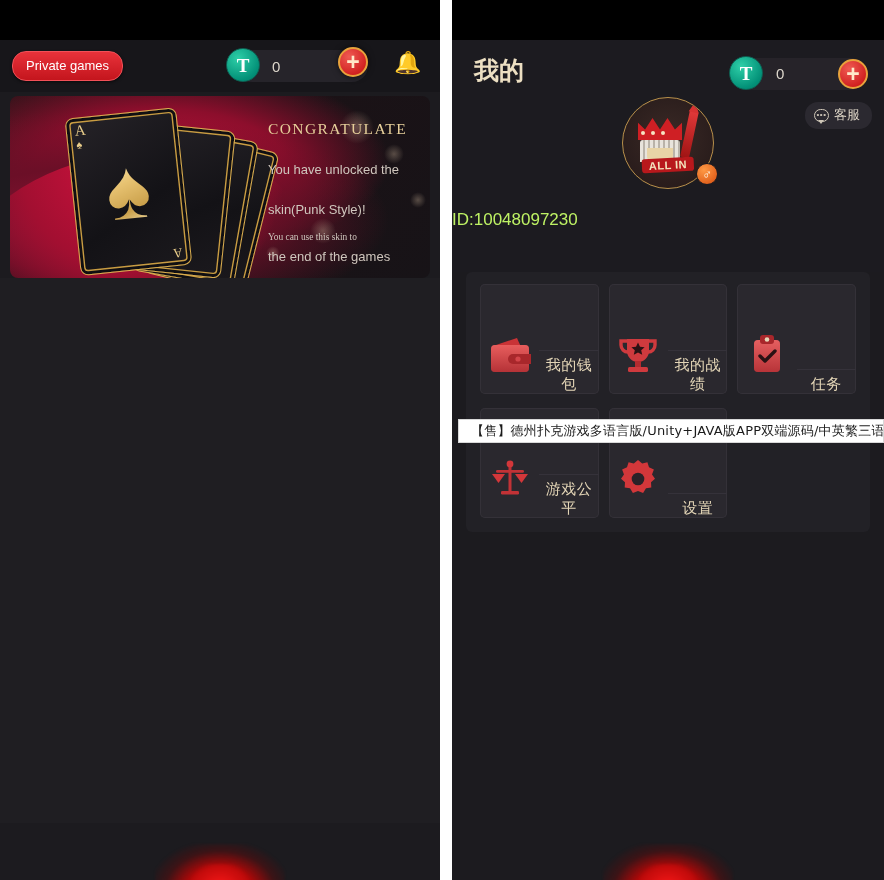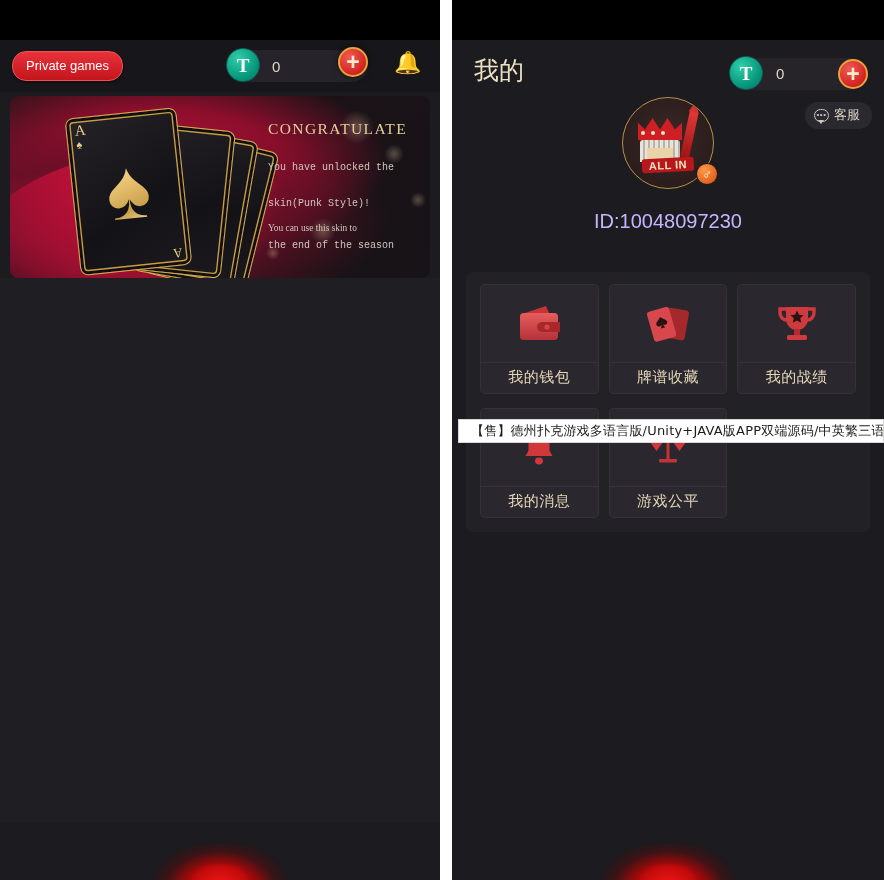--- a/index.html
+++ b/index.html
@@ -119,22 +119,22 @@
     font-size:84px; line-height:0.8;
     background:linear-gradient(160deg,#fdeab4 0%,#e7c271 40%,#caa04b 75%,#f3dfa8 100%);
     -webkit-background-clip:text; background-clip:text; color:transparent;
   }
   .banner-txt{ position:absolute; left:258px; top:24px; width:172px; text-align:left; }
   .b-title{
     color:#e6cf9a; font-size:15.5px; letter-spacing:1.4px;
     font-family:"Liberation Serif",serif;
   }
   .b-sub{
-    color:#cfc6bd; font-size:10px; line-height:1.55; margin-top:22px;
-    font-family:Liberation Mono, monospace;
+    color:#cfc6bd; font-size:13px; line-height:1.55; margin-top:22px;
+    font-family:Liberation Sans, sans-serif;
   }
   .b-sub2{
     color:#cfc6bd; font-size:9.4px; line-height:1.55; margin-top:10px;
     font-family:"Liberation Serif",serif;
   }
 
   
   .tabs{
     position:relative; height:38px; margin-top:8px;
     display:flex; align-items:center; padding-left:10px;
@@ -161,21 +161,21 @@
   .bottom-glow::after{
     content:""; position:absolute; left:50%; bottom:0; transform:translateX(-50%);
     width:58px; height:26px;
     background:radial-gradient(ellipse at 50% 100%, #ff1a1a 0%, #cc0d0d 55%, transparent 80%);
   }
 
   
   .r-top{ position:relative; height:232px; background:#1c1b20; }
   .r-title{
     position:absolute; left:22px; top:14px;
-    color:#ecdfc2; font-size:25px; font-weight:normal;
+    color:#ecdfc2; font-size:25px; font-weight:bold;
     font-family:"DejaVu Sans",sans-serif;
   }
   .r-wallet{
     position:absolute; left:286px; top:18px;
     width:128px; height:32px; background:#262329; border-radius:16px;
   }
   .r-usdt{
     position:absolute; left:-9px; top:-2px;
     width:34px; height:34px; border-radius:50%;
     background:radial-gradient(circle at 35% 30%,#2ecfa8,#039178 70%,#017963 100%);
@@ -249,36 +249,36 @@
   }
   .gender-badge{
     position:absolute; right:-4px; bottom:4px;
     width:22px; height:22px; border-radius:50%;
     background:radial-gradient(circle at 35% 30%,#ff9a45,#e0601c 75%);
     border:1.5px solid #1c1b20;
     display:flex; align-items:center; justify-content:center;
     color:#fff4e2; font-size:13px; line-height:1;
   }
   .user-id{
-    position:absolute; left:0; right:0; top:170px; text-align:center;
-    color:#c4b5fd; font-size:20px;
+    position:absolute; left:0; right:0; top:170px; text-align:left;
+    color:#bef264; font-size:17px;
   }
 
   
   .grid-wrap{
     position:relative; margin:0 14px; padding:12px 0 14px;
     background:#222126; border-radius:6px;
   }
   .grid{
     display:grid; grid-template-columns:repeat(3,1fr);
     gap:14px 10px; padding:0 14px;
   }
   .tile{
     height:110px; background:#2a282e; border-radius:5px;
-    display:flex; flex-direction:column; align-items:flex-end;
+    display:flex; flex-direction:row; align-items:flex-end;
     box-shadow:inset 0 0 0 1px #343138;
   }
   .tile-icon{
     height:78px; width:100%; display:flex; align-items:center; justify-content:center;
   }
   .tile-label{
     color:#e4d6b7; font-size:15px; letter-spacing:.5px;
     border-top:1px solid #35323a; width:100%; text-align:center; padding-top:5px;
   }
 
@@ -338,21 +338,21 @@
           <div class="spade-big">♠</div>
           <div class="card-corner-b">A</div>
         </div>
       </div>
 
       <div class="banner-txt">
         <div class="b-title">CONGRATULATE</div>
         <div class="b-sub">You have unlocked the</div>
         <div class="b-sub" style="margin-top:20px">skin(Punk Style)!</div>
         <div class="b-sub2">You can use this skin to</div>
-        <div class="b-sub" style="margin-top:2px">the end of the season</div>
+        <div class="b-sub" style="margin-top:2px">the end of the games</div>
       </div>
     </div>
 
 
     <div class="l-body" style="height:545px"></div>
     <div class="bottom-glow"></div>
   </div>
 
   <div class="gap"></div>
 
@@ -407,72 +407,79 @@
                   <linearGradient id="wg" x1="0" y1="0" x2="0" y2="1">
                 <stop offset="0" stop-color="#ff7b74"></stop>
                     <stop offset="1" stop-color="#8f1b1f"></stop>
               </linearGradient>
                 </defs>
             </svg>
           </div>
           <div class="tile-label">我的钱包</div>
         </div>
 
-        <div class="tile">
-          <div class="tile-icon">
-            <svg class="ic" width="46" height="44" viewBox="0 0 46 44" aria-hidden="true">
-              <rect x="20" y="8" width="22" height="30" rx="3" fill="#a5282c" transform="rotate(10 31 23)"></rect>
-              <rect x="5" y="8" width="23" height="31" rx="3" fill="#d8474c" transform="rotate(-16 16 23)"></rect>
-              <path d="M17 16c2.6 3.1 5.6 4.1 5.6 6.5 0 1.5-1.3 2.4-2.6 2.4-1 0-1.8-.5-2.2-1.1.2 1.6.7 2.6 1.5 3.5h-4.7c.8-.9 1.3-1.9 1.5-3.5-.4.6-1.2 1.1-2.2 1.1-1.3 0-2.6-.9-2.6-2.4 0-2.4 3-3.4 5.7-6.5z" fill="#2c1113" transform="rotate(-16 16 23)"></path>
-            </svg>
-          </div>
-          <div class="tile-label">牌谱收藏</div>
-        </div>
 
         <div class="tile">
           <div class="tile-icon">
             <svg class="ic" width="46" height="44" viewBox="0 0 46 44" aria-hidden="true">
               <path d="M12 6h22v12a11 11 0 0 1-22 0z" fill="#cf3a3e"></path>
               <path d="M12 8H6v4c0 4 3 7 7 7" fill="none" stroke="#cf3a3e" stroke-width="3.4"></path>
               <path d="M34 8h6v4c0 4-3 7-7 7" fill="none" stroke="#cf3a3e" stroke-width="3.4"></path>
               <rect x="20" y="28" width="6" height="7" fill="#b42b2f"></rect>
               <rect x="13" y="34" width="20" height="5" rx="1.6" fill="#cf3a3e"></rect>
               <path d="M23 9.5l2 4.2 4.6.5-3.4 3.1 1 4.5L23 19.5l-4.2 2.3 1-4.5-3.4-3.1 4.6-.5z" fill="#2a1214"></path>
             </svg>
           </div>
           <div class="tile-label">我的战绩</div>
         </div>
 
-
-
         <div class="tile">
           <div class="tile-icon">
-            <svg class="ic" width="44" height="44" viewBox="0 0 44 44" aria-hidden="true">
-              <path d="M22 5c1.6 0 2.8 1.2 2.8 2.7 0 .5-.1.9-.3 1.3 4.7 1.3 8 5.4 8 10.3v6.5l3 5.2H8.5l3-5.2v-6.5c0-4.9 3.3-9 8-10.3-.2-.4-.3-.8-.3-1.3C19.2 6.2 20.4 5 22 5z" fill="#d2373a"></path>
-              <ellipse cx="22" cy="36" rx="4" ry="3.4" fill="#d2373a"></ellipse>
-              <circle cx="27" cy="14" r="2.2" fill="#2a1214"></circle>
+            <svg class="ic" width="44" height="46" viewBox="0 0 44 46" aria-hidden="true">
+              <rect x="9" y="8" width="26" height="32" rx="4" fill="#d4454a"></rect>
+              <rect x="9" y="8" width="26" height="32" rx="4" fill="url(#cg)" opacity=".4"></rect>
+              <rect x="15" y="3" width="14" height="9" rx="3" fill="#a8272b"></rect>
+              <circle cx="22" cy="7.5" r="2.3" fill="#e4d6b7"></circle>
+              <path d="M15 24l5 5 10-10" fill="none" stroke="#2a1214" stroke-width="3.4" stroke-linecap="round" stroke-linejoin="round"></path>
+              <defs>
+                  <linearGradient id="cg" x1="0" y1="0" x2="0" y2="1">
+                <stop offset="0" stop-color="#ff8781"></stop>
+                    <stop offset="1" stop-color="#8d1a1e"></stop>
+              </linearGradient>
+                </defs>
             </svg>
           </div>
-          <div class="tile-label">我的消息</div>
-        </div>
+          <div class="tile-label">任务</div>
+        </div>
+
+
 
         <div class="tile">
           <div class="tile-icon">
             <svg class="ic" width="46" height="44" viewBox="0 0 46 44" aria-hidden="true">
               <circle cx="23" cy="7" r="3.4" fill="#d2373a"></circle>
               <rect x="21.5" y="10" width="3" height="25" fill="#c23236"></rect>
               <rect x="9" y="13" width="28" height="2.8" rx="1.4" fill="#c23236"></rect>
               <path d="M5 17h13l-6.5 9z" fill="#d2373a"></path>
               <path d="M28 17h13l-6.5 9z" fill="#d2373a"></path>
               <rect x="14" y="34" width="18" height="3.4" rx="1.2" fill="#c23236"></rect>
             </svg>
           </div>
           <div class="tile-label">游戏公平</div>
         </div>
 
+        <div class="tile">
+          <div class="tile-icon">
+            <svg class="ic" width="44" height="44" viewBox="0 0 44 44" aria-hidden="true">
+              <path d="M22 3l4.2 3.4 5.2-1.2 1.6 5.1 4.9 2.1-1.9 5 3 4.4-4 3.4.3 5.4-5.3.7-2.9 4.6-5.1-2-5.1 2-2.9-4.6-5.3-.7.3-5.4-4-3.4 3-4.4-1.9-5 4.9-2.1 1.6-5.1 5.2 1.2z" fill="#d2373a"></path>
+              <circle cx="22" cy="22" r="6.3" fill="#2a2228"></circle>
+            </svg>
+          </div>
+          <div class="tile-label">设置</div>
+        </div>
 
       </div>
     </div>
 
     <div class="bottom-glow"></div>
   </div>
 
   <div class="overlay-bar">
     <div class="overlay-text">【售】德州扑克游戏多语言版/Unity+JAVA版APP双端源码/中英繁三语言+亡</div>
   </div>

